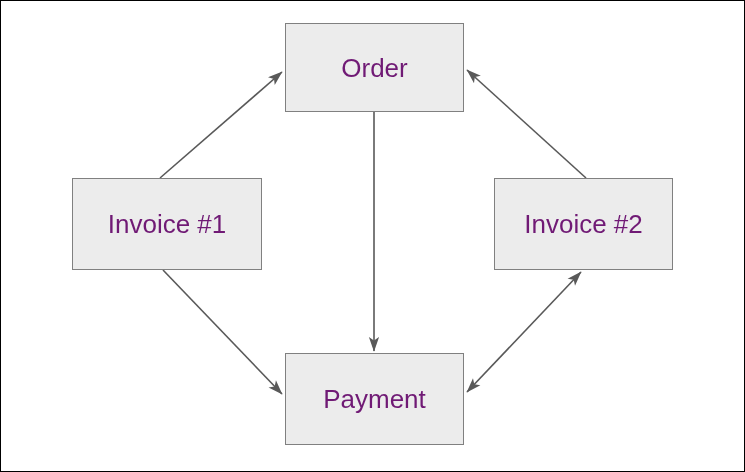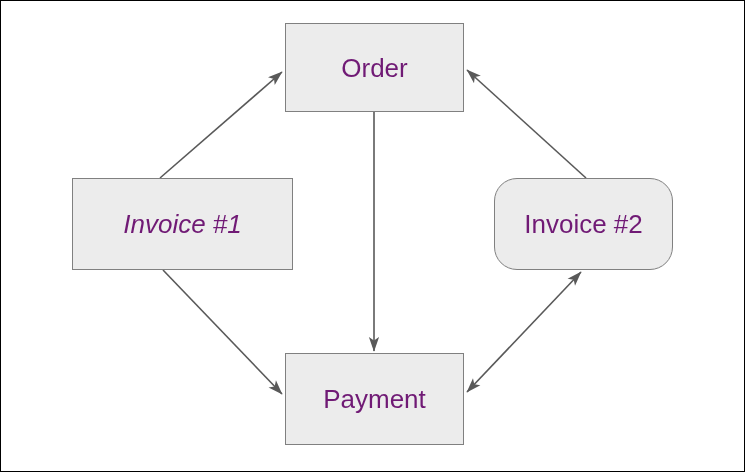--- a/index.html
+++ b/index.html
@@ -39,22 +39,22 @@
   }
   .node-label {
     font-family: "Liberation Sans", sans-serif;
     font-size: 26px;
     line-height: 1;
     color: #701a75;
     white-space: nowrap;
     letter-spacing: 0px;
   }
   #node-order   { left: 284px; top: 22px;  width: 179px; height: 89px; }
-  #node-invoice-1 { left: 71px;  top: 177px; width: 221px; height: 92px; font-style: italic; }
-  #node-invoice-2 { left: 493px; top: 177px; width: 179px; height: 92px; border-radius: 23px; }
+  #node-invoice-1 { left: 71px;  top: 177px; width: 190px; height: 92px; }
+  #node-invoice-2 { left: 493px; top: 177px; width: 179px; height: 92px; }
   #node-payment { left: 284px; top: 352px; width: 179px; height: 92px; }
 </style>
 </head>
 <body>
 
 <div id="canvas">
 
   <svg id="edge-layer" viewBox="0 0 745 472" width="745" height="472" xmlns="http://www.w3.org/2000/svg">
     <defs>
       <marker id="arrowhead" markerWidth="10" markerHeight="10" refX="9.2" refY="3.4" orient="auto" markerUnits="strokeWidth">

